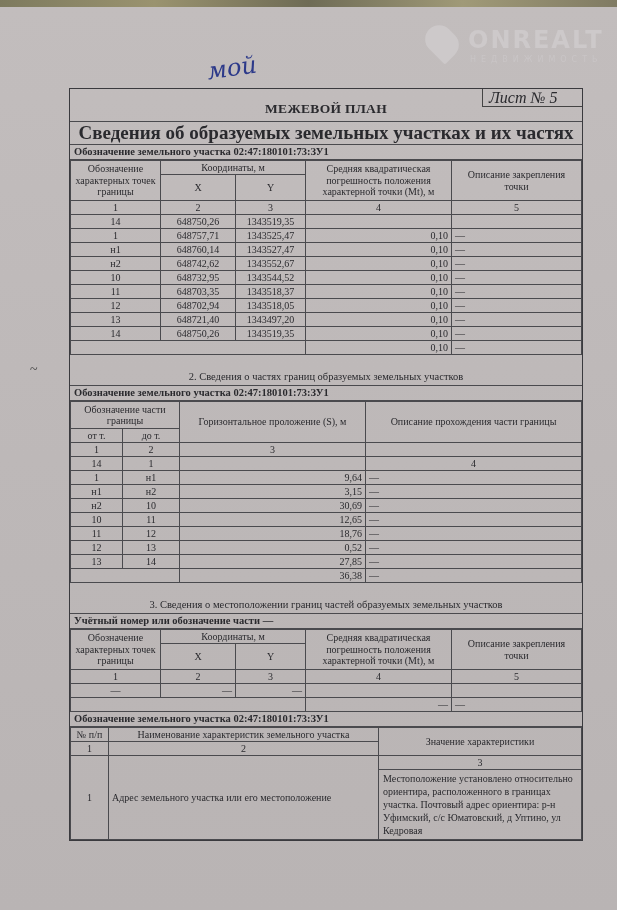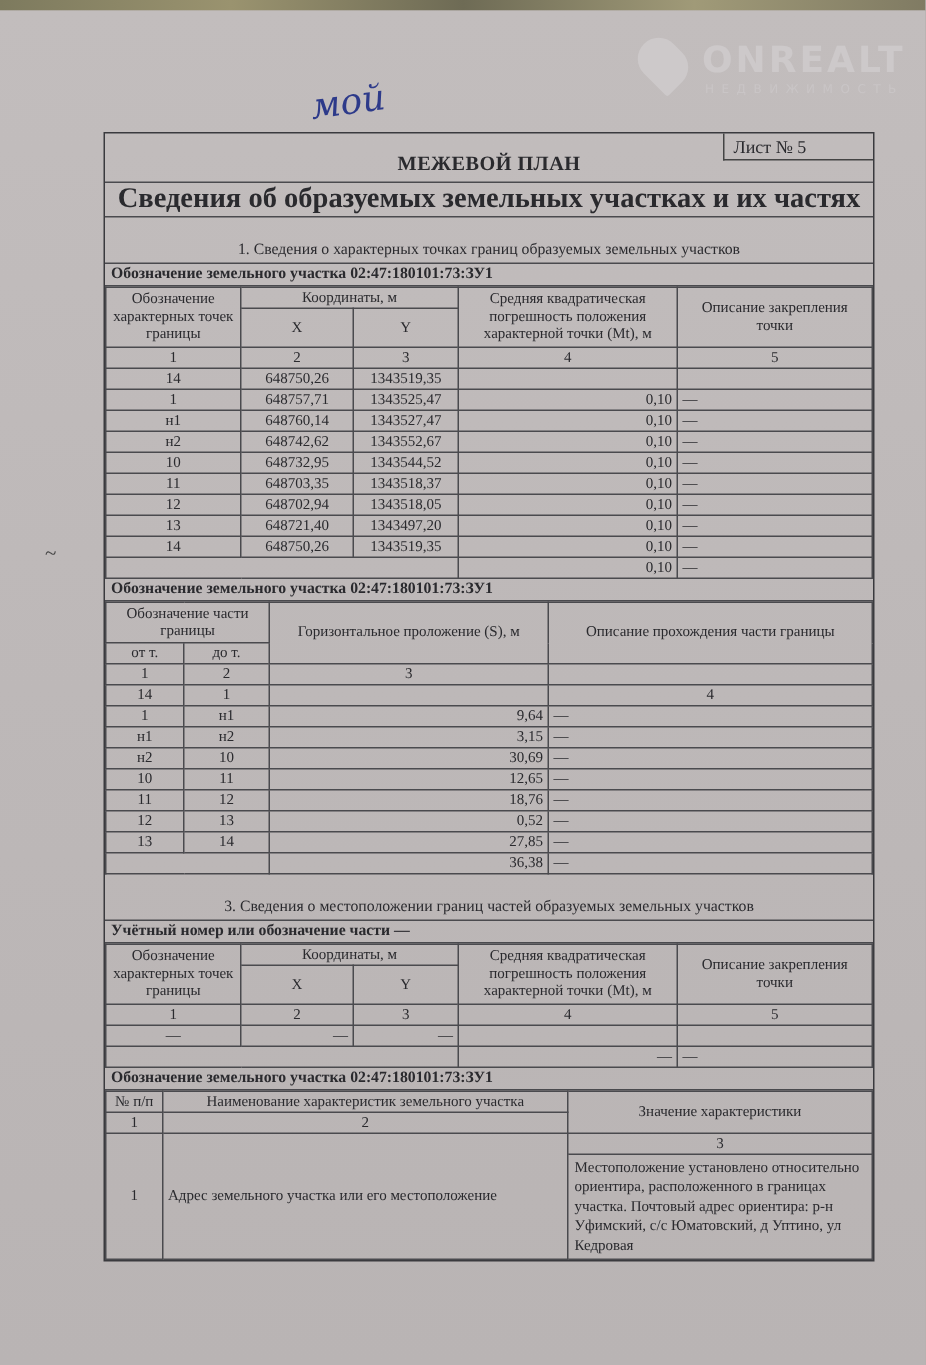--- a/index.html
+++ b/index.html
@@ -14,21 +14,21 @@
   .watermark { position: absolute; left: 428px; top: 24px; width: 180px; height: 44px; color: #cfcbcc; }
   .wm-pin { position: absolute; left: 0; top: 0; width: 28px; height: 36px; border-radius: 14px 14px 14px 2px; background: #cdc9ca; transform: rotate(-45deg); }
   .wm-text { position: absolute; left: 40px; top: 2px; font-family: "DejaVu Sans", sans-serif; font-weight: bold; font-size: 24px; letter-spacing: 2px; color: #cdc9ca; }
   .wm-sub { position: absolute; left: 42px; top: 31px; font-family: "DejaVu Sans", sans-serif; font-size: 8px; letter-spacing: 5px; color: #c9c5c6; }
   .hand { position: absolute; left: 207px; top: 54px; font-family: "DejaVu Serif", serif; font-style: italic; font-size: 24px; color: #2d3a8a; transform: rotate(-8deg); }
   .pen-mark { position: absolute; left: 30px; top: 362px; font-size: 14px; color: #444; }
 
   .doc { position: absolute; left: 69px; top: 88px; width: 514px; font-size: 10.5px; line-height: 1.15; }
   .frame { border: 1.5px solid #3a3a3e; }
   .row { border-bottom: 1px solid #4a4a4e; }
-  .sheet-no { position: absolute; right: 0; top: 0; width: 100px; height: 18px; border-left: 1px solid #444; border-bottom: 1px solid #444; font-size: 12px; padding-left: 6px; box-sizing: border-box; line-height: 18px; }
+  .sheet-no { position: absolute; right: 0; top: 0; width: 100px; height: 18px; border-left: 1px solid #444; border-bottom: 1px solid #444; font-size: 16px; padding-left: 6px; box-sizing: border-box; line-height: 18px; font-style: italic; }
   .title-row { height: 32px; position: relative; }
   .main-title { position: absolute; left: 0; right: 0; top: 12px; text-align: center; font-weight: bold; font-size: 13.5px; letter-spacing: 0.3px; }
   .subtitle { text-align: center; font-weight: bold; font-size: 19px; height: 22px; line-height: 22px; }
   .section-title { text-align: center; font-size: 10.5px; height: 16px; line-height: 16px; padding-top: 14px; }
   .parcel-label { font-size: 10.5px; height: 14px; line-height: 14px; padding-left: 4px; font-weight: bold; }
   table { border-collapse: collapse; width: 100%; table-layout: fixed; }
   td { border: 1px solid #4a4a4e; padding: 0 3px; font-size: 10px; text-align: center; vertical-align: middle; height: 13px; }
   td.r { text-align: right; }
   td.l { text-align: left; }
   .hdr td { font-size: 10px; }
@@ -51,21 +51,20 @@
 <div class="pen-mark">~</div>
 
 <div class="doc">
   <div class="frame">
     <div class="row title-row">
       <div class="sheet-no">Лист № 5</div>
       <div class="main-title">МЕЖЕВОЙ ПЛАН</div>
     </div>
     <div class="row subtitle">Сведения об образуемых земельных участках и их частях</div>
 
-    <div class="row section-title">1. Сведения о характерных точках границ образуемых земельных участков</div>
     <div class="row parcel-label">Обозначение земельного участка  02:47:180101:73:ЗУ1</div>
     <table>
       <colgroup>
           <col style="width:90px">
           <col style="width:75px">
           <col style="width:70px">
           <col style="width:146px">
           <col>
         </colgroup>
       <tbody>
@@ -150,20 +149,21 @@
             <td class="l">—</td>
           </tr>
       <tr>
             <td colspan="3"></td>
             <td class="r">0,10</td>
             <td class="l">—</td>
           </tr>
     </tbody>
       </table>
 
+    <div class="row section-title">2. Сведения о частях границ образуемых земельных участков</div>
     <div class="row parcel-label">Обозначение земельного участка  02:47:180101:73:ЗУ1</div>
     <table>
       <colgroup>
           <col style="width:52px">
           <col style="width:57px">
           <col style="width:186px">
           <col>
         </colgroup>
       <tbody>
           <tr class="hdr">

